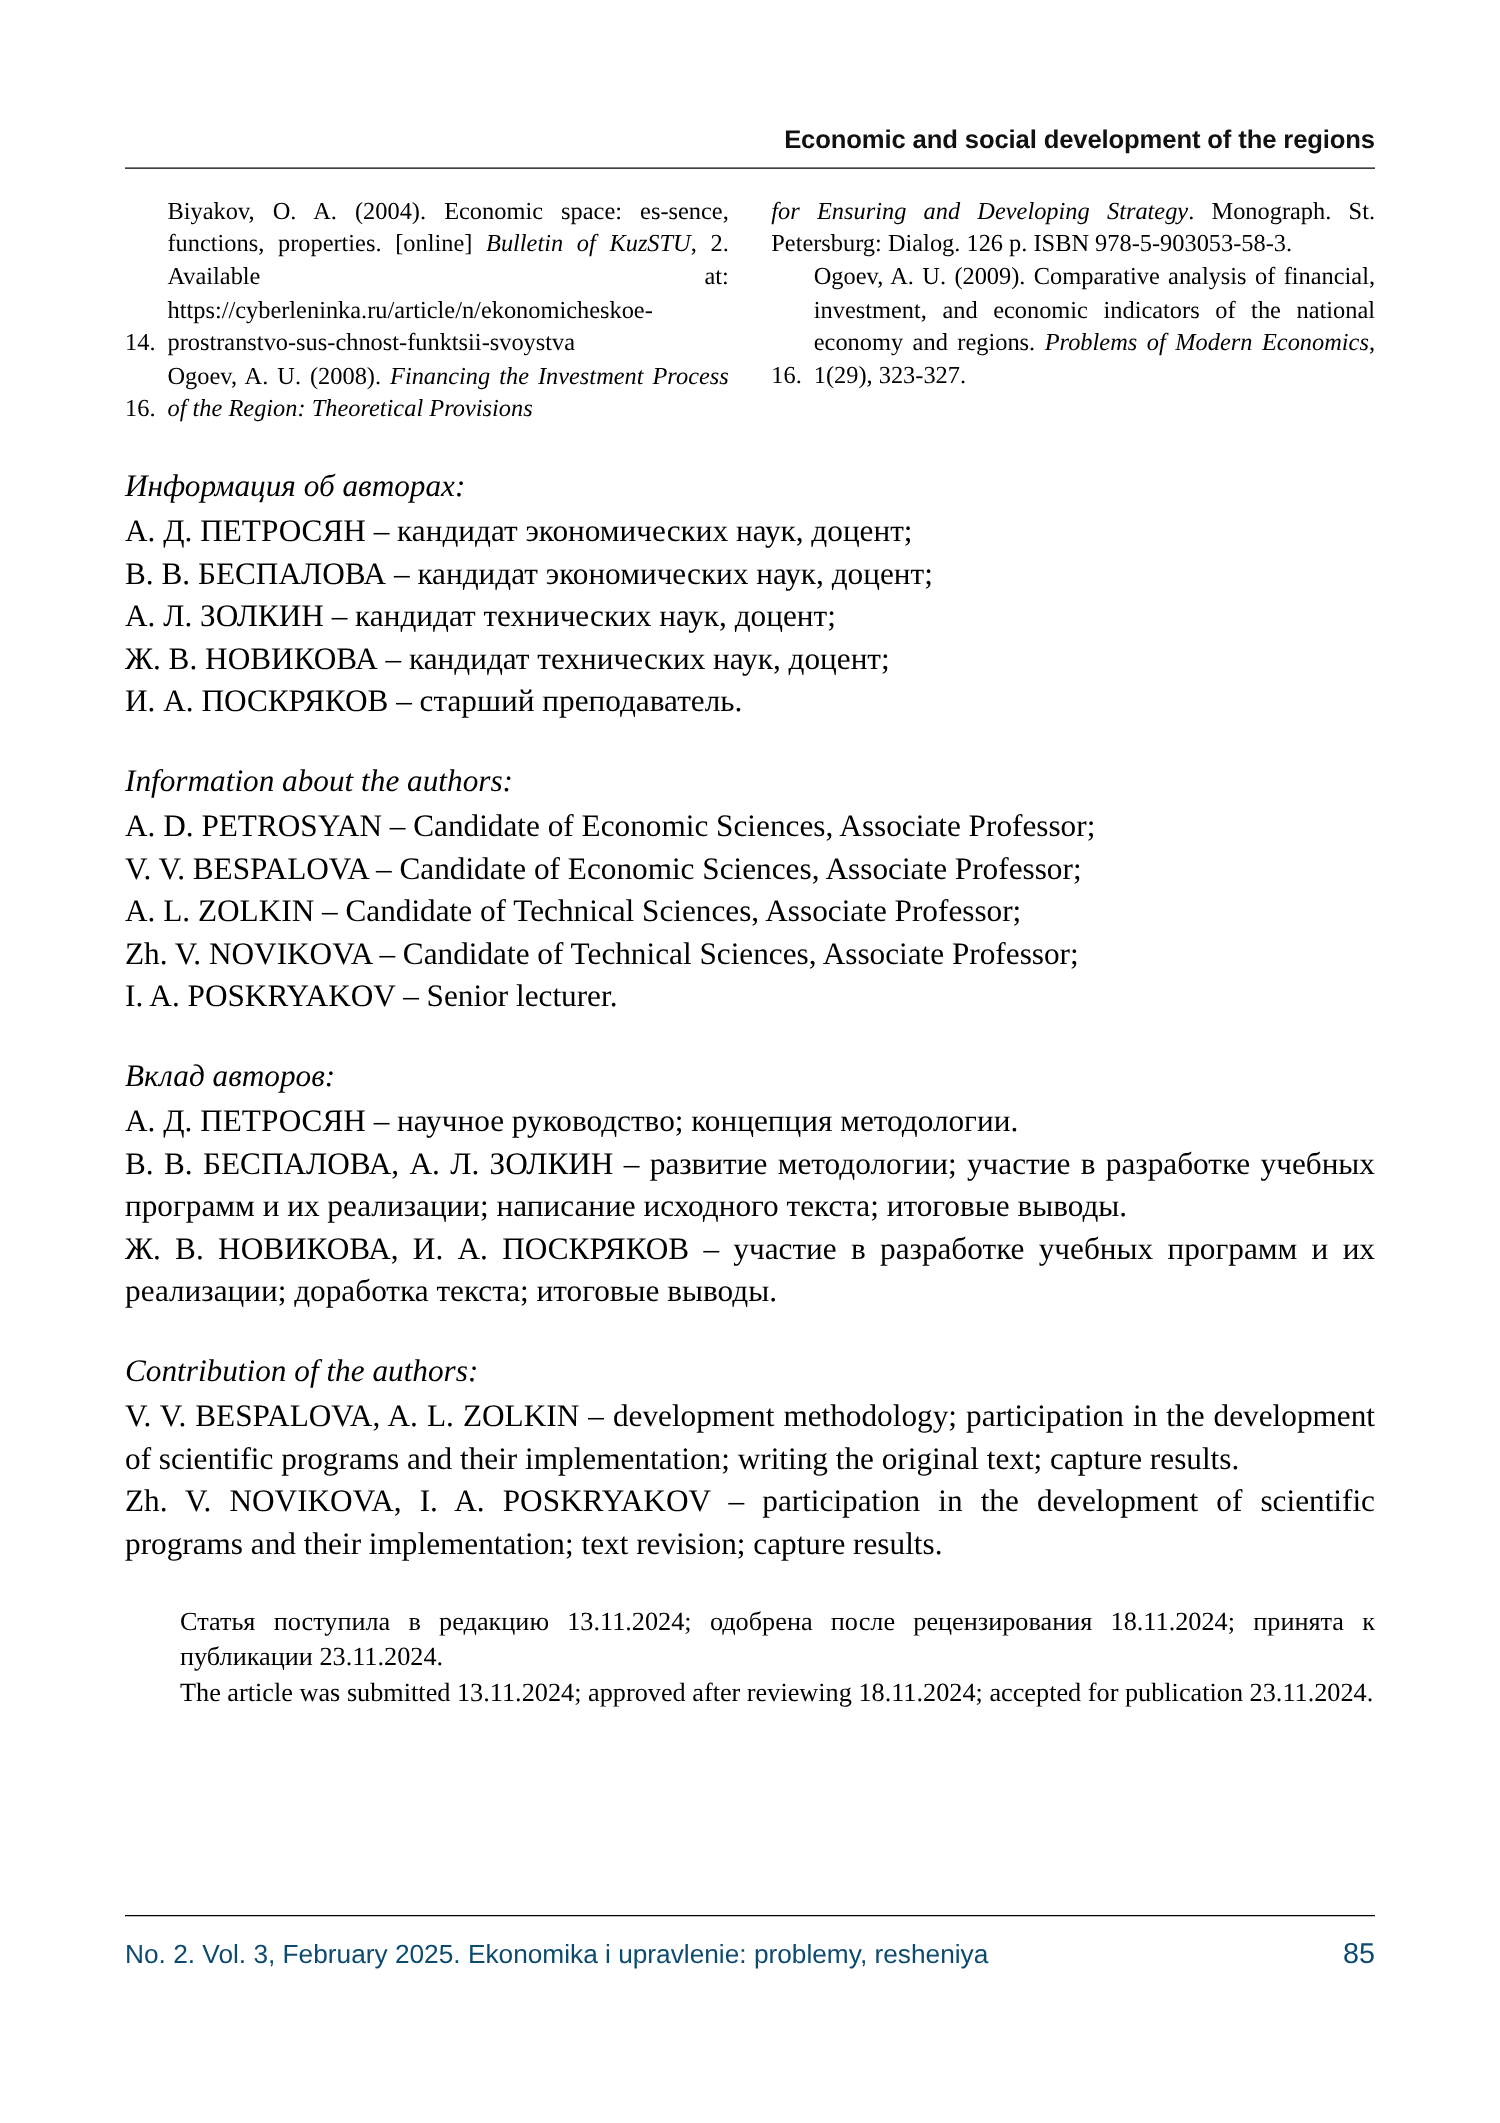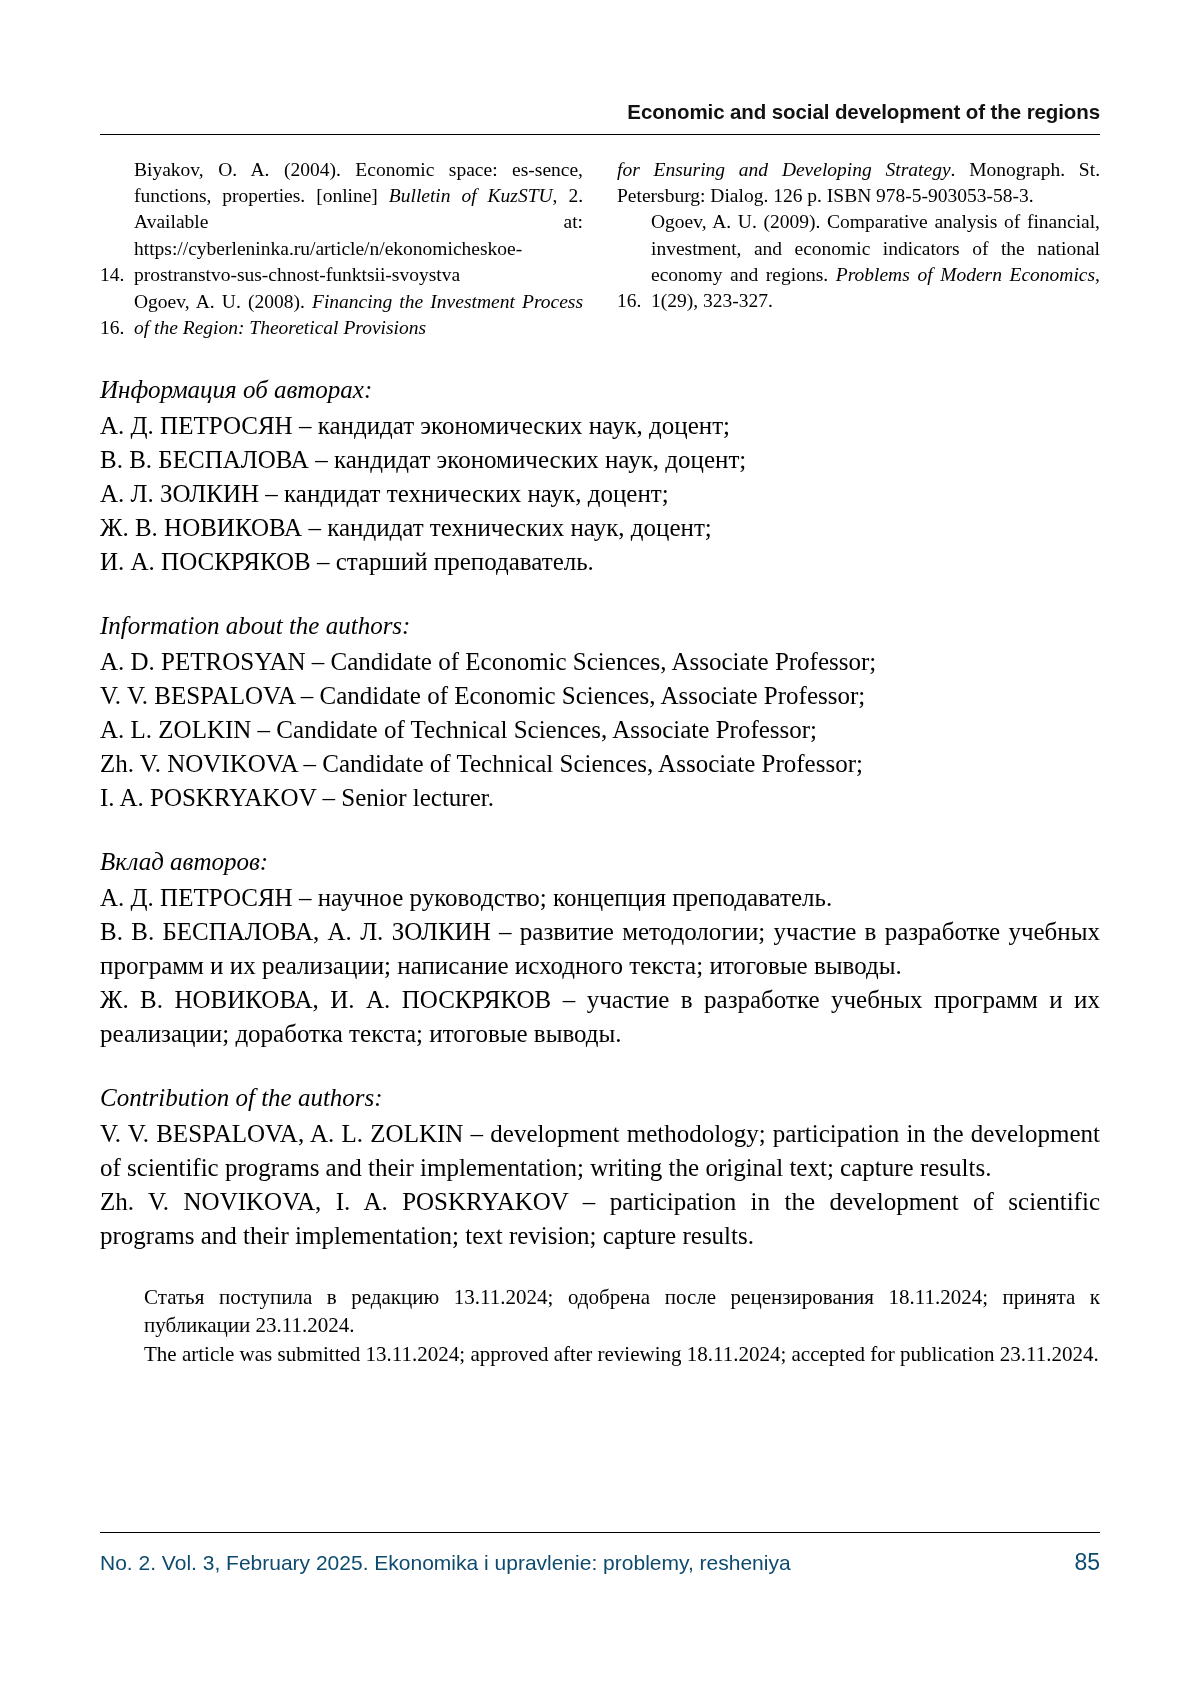--- a/index.html
+++ b/index.html
@@ -186,21 +186,21 @@
     <div class="block-title">Information about the authors:</div>
     <div class="line">A. D. PETROSYAN – Candidate of Economic Sciences, Associate Professor;</div>
     <div class="line">V. V. BESPALOVA – Candidate of Economic Sciences, Associate Professor;</div>
     <div class="line">A. L. ZOLKIN – Candidate of Technical Sciences, Associate Professor;</div>
     <div class="line">Zh. V. NOVIKOVA – Candidate of Technical Sciences, Associate Professor;</div>
     <div class="line">I. A. POSKRYAKOV – Senior lecturer.</div>
   </div>
 
   <div class="block">
     <div class="block-title">Вклад авторов:</div>
-    <div class="just-par">А. Д. ПЕТРОСЯН – научное руководство; концепция преподаватель.</div>
+    <div class="just-par">А. Д. ПЕТРОСЯН – научное руководство; концепция методологии.</div>
     <div class="just-par">В. В. БЕСПАЛОВА, А. Л. ЗОЛКИН – развитие методологии; участие в разработке учебных программ и их реализации; написание исходного текста; итоговые выводы.</div>
     <div class="just-par">Ж. В. НОВИКОВА, И. А. ПОСКРЯКОВ – участие в разработке учебных программ и их реализации; доработка текста; итоговые выводы.</div>
   </div>
 
   <div class="block">
     <div class="block-title">Contribution of the authors:</div>
     <div class="just-par">V. V. BESPALOVA, A. L. ZOLKIN – development methodology; participation in the development of scientific programs and their implementation; writing the original text; capture results.</div>
     <div class="just-par">Zh. V. NOVIKOVA, I. A. POSKRYAKOV – participation in the development of scientific programs and their implementation; text revision; capture results.</div>
   </div>
 

